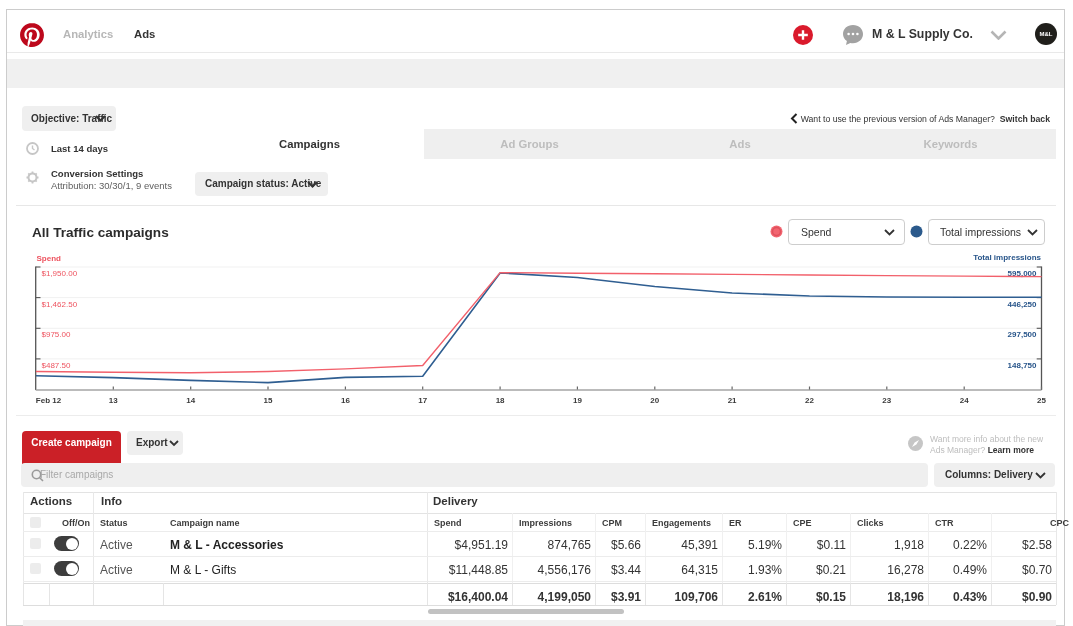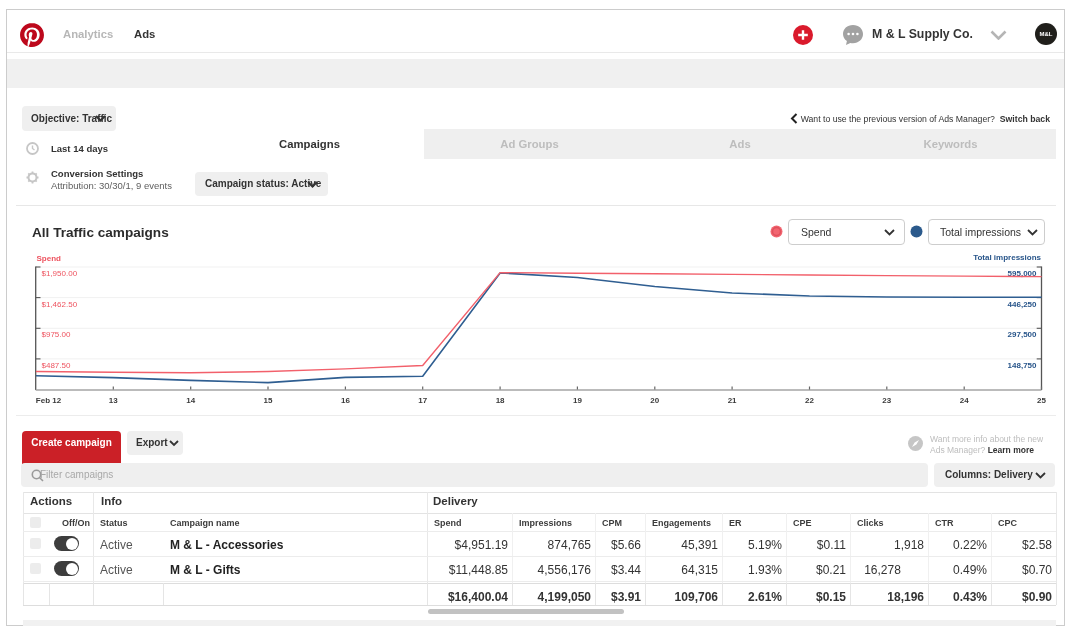--- a/index.html
+++ b/index.html
@@ -189,21 +189,21 @@
 <div class="thead" style="left:100px;top:518px">Status</div>
 <div class="thead" style="left:170px;top:518px">Campaign name</div>
 <div class="thead" style="left:434px;top:518px">Spend</div>
 <div class="thead" style="left:519px;top:518px">Impressions</div>
 <div class="thead" style="left:602px;top:518px">CPM</div>
 <div class="thead" style="left:652px;top:518px">Engagements</div>
 <div class="thead" style="left:729px;top:518px">ER</div>
 <div class="thead" style="left:793px;top:518px">CPE</div>
 <div class="thead" style="left:857px;top:518px">Clicks</div>
 <div class="thead" style="left:935px;top:518px">CTR</div>
-<div class="thead" style="left:998px;top:518px">CPC</div>
+<div class="thead" style="left:1050px;top:518px">CPC</div>
 <div class="hline" style="left:23px;top:531px;width:1033px"></div>
 <div class="vline" style="left:512px;top:513px;height:92px;background:#f0f0f0"></div>
 <div class="vline" style="left:595px;top:513px;height:92px;background:#f0f0f0"></div>
 <div class="vline" style="left:645px;top:513px;height:92px;background:#f0f0f0"></div>
 <div class="vline" style="left:722px;top:513px;height:92px;background:#f0f0f0"></div>
 <div class="vline" style="left:786px;top:513px;height:92px;background:#f0f0f0"></div>
 <div class="vline" style="left:850px;top:513px;height:92px;background:#f0f0f0"></div>
 <div class="vline" style="left:928px;top:513px;height:92px;background:#f0f0f0"></div>
 <div class="vline" style="left:991px;top:513px;height:92px;background:#f0f0f0"></div>
 <div class="cbx" style="left:30px;top:538px"></div>
@@ -220,28 +220,28 @@
 <div class="tcell" style="left:763px;top:538px;width:83px;text-align:right">$0.11</div>
 <div class="tcell" style="left:841px;top:538px;width:83px;text-align:right">1,918</div>
 <div class="tcell" style="left:904px;top:538px;width:83px;text-align:right">0.22%</div>
 <div class="tcell" style="left:969px;top:538px;width:83px;text-align:right">$2.58</div>
 <div class="hline" style="left:23px;top:556px;width:1033px"></div>
 <div class="cbx" style="left:30px;top:563px"></div>
 <div class="toggle" style="left:54px;top:561px">
     <div class="knob"></div>
   </div>
 <div class="tcell" style="left:100px;top:563px;color:#555">Active</div>
-<div class="tcell" style="left:170px;top:563px;font-weight:bold;color:#222">M &amp; L - Gifts</div>
+<div class="tcell" style="left:170px;top:563px;font-weight:normal;color:#222">M &amp; L - Gifts</div>
 <div class="tcell" style="left:425px;top:563px;width:83px;text-align:right">$11,448.85</div>
 <div class="tcell" style="left:508px;top:563px;width:83px;text-align:right">4,556,176</div>
 <div class="tcell" style="left:558px;top:563px;width:83px;text-align:right">$3.44</div>
 <div class="tcell" style="left:635px;top:563px;width:83px;text-align:right">64,315</div>
 <div class="tcell" style="left:699px;top:563px;width:83px;text-align:right">1.93%</div>
 <div class="tcell" style="left:763px;top:563px;width:83px;text-align:right">$0.21</div>
-<div class="tcell" style="left:841px;top:563px;width:83px;text-align:center">16,278</div>
+<div class="tcell" style="left:841px;top:563px;width:83px;text-align:right">16,278</div>
 <div class="tcell" style="left:904px;top:563px;width:83px;text-align:right">0.49%</div>
 <div class="tcell" style="left:969px;top:563px;width:83px;text-align:right">$0.70</div>
 <div class="hline" style="left:23px;top:581px;width:1033px"></div>
 <div class="hline" style="left:23px;top:583px;width:1033px;background:#ddd"></div>
 <div class="hline" style="left:23px;top:605px;width:1033px;background:#ddd"></div>
 <div class="vline" style="left:23px;top:583px;height:22px;background:#e5e5e5"></div>
 <div class="vline" style="left:49px;top:583px;height:22px;background:#e5e5e5"></div>
 <div class="vline" style="left:93px;top:583px;height:22px;background:#e5e5e5"></div>
 <div class="vline" style="left:163px;top:583px;height:22px;background:#e5e5e5"></div>
 <div class="vline" style="left:427px;top:583px;height:22px;background:#e5e5e5"></div>

